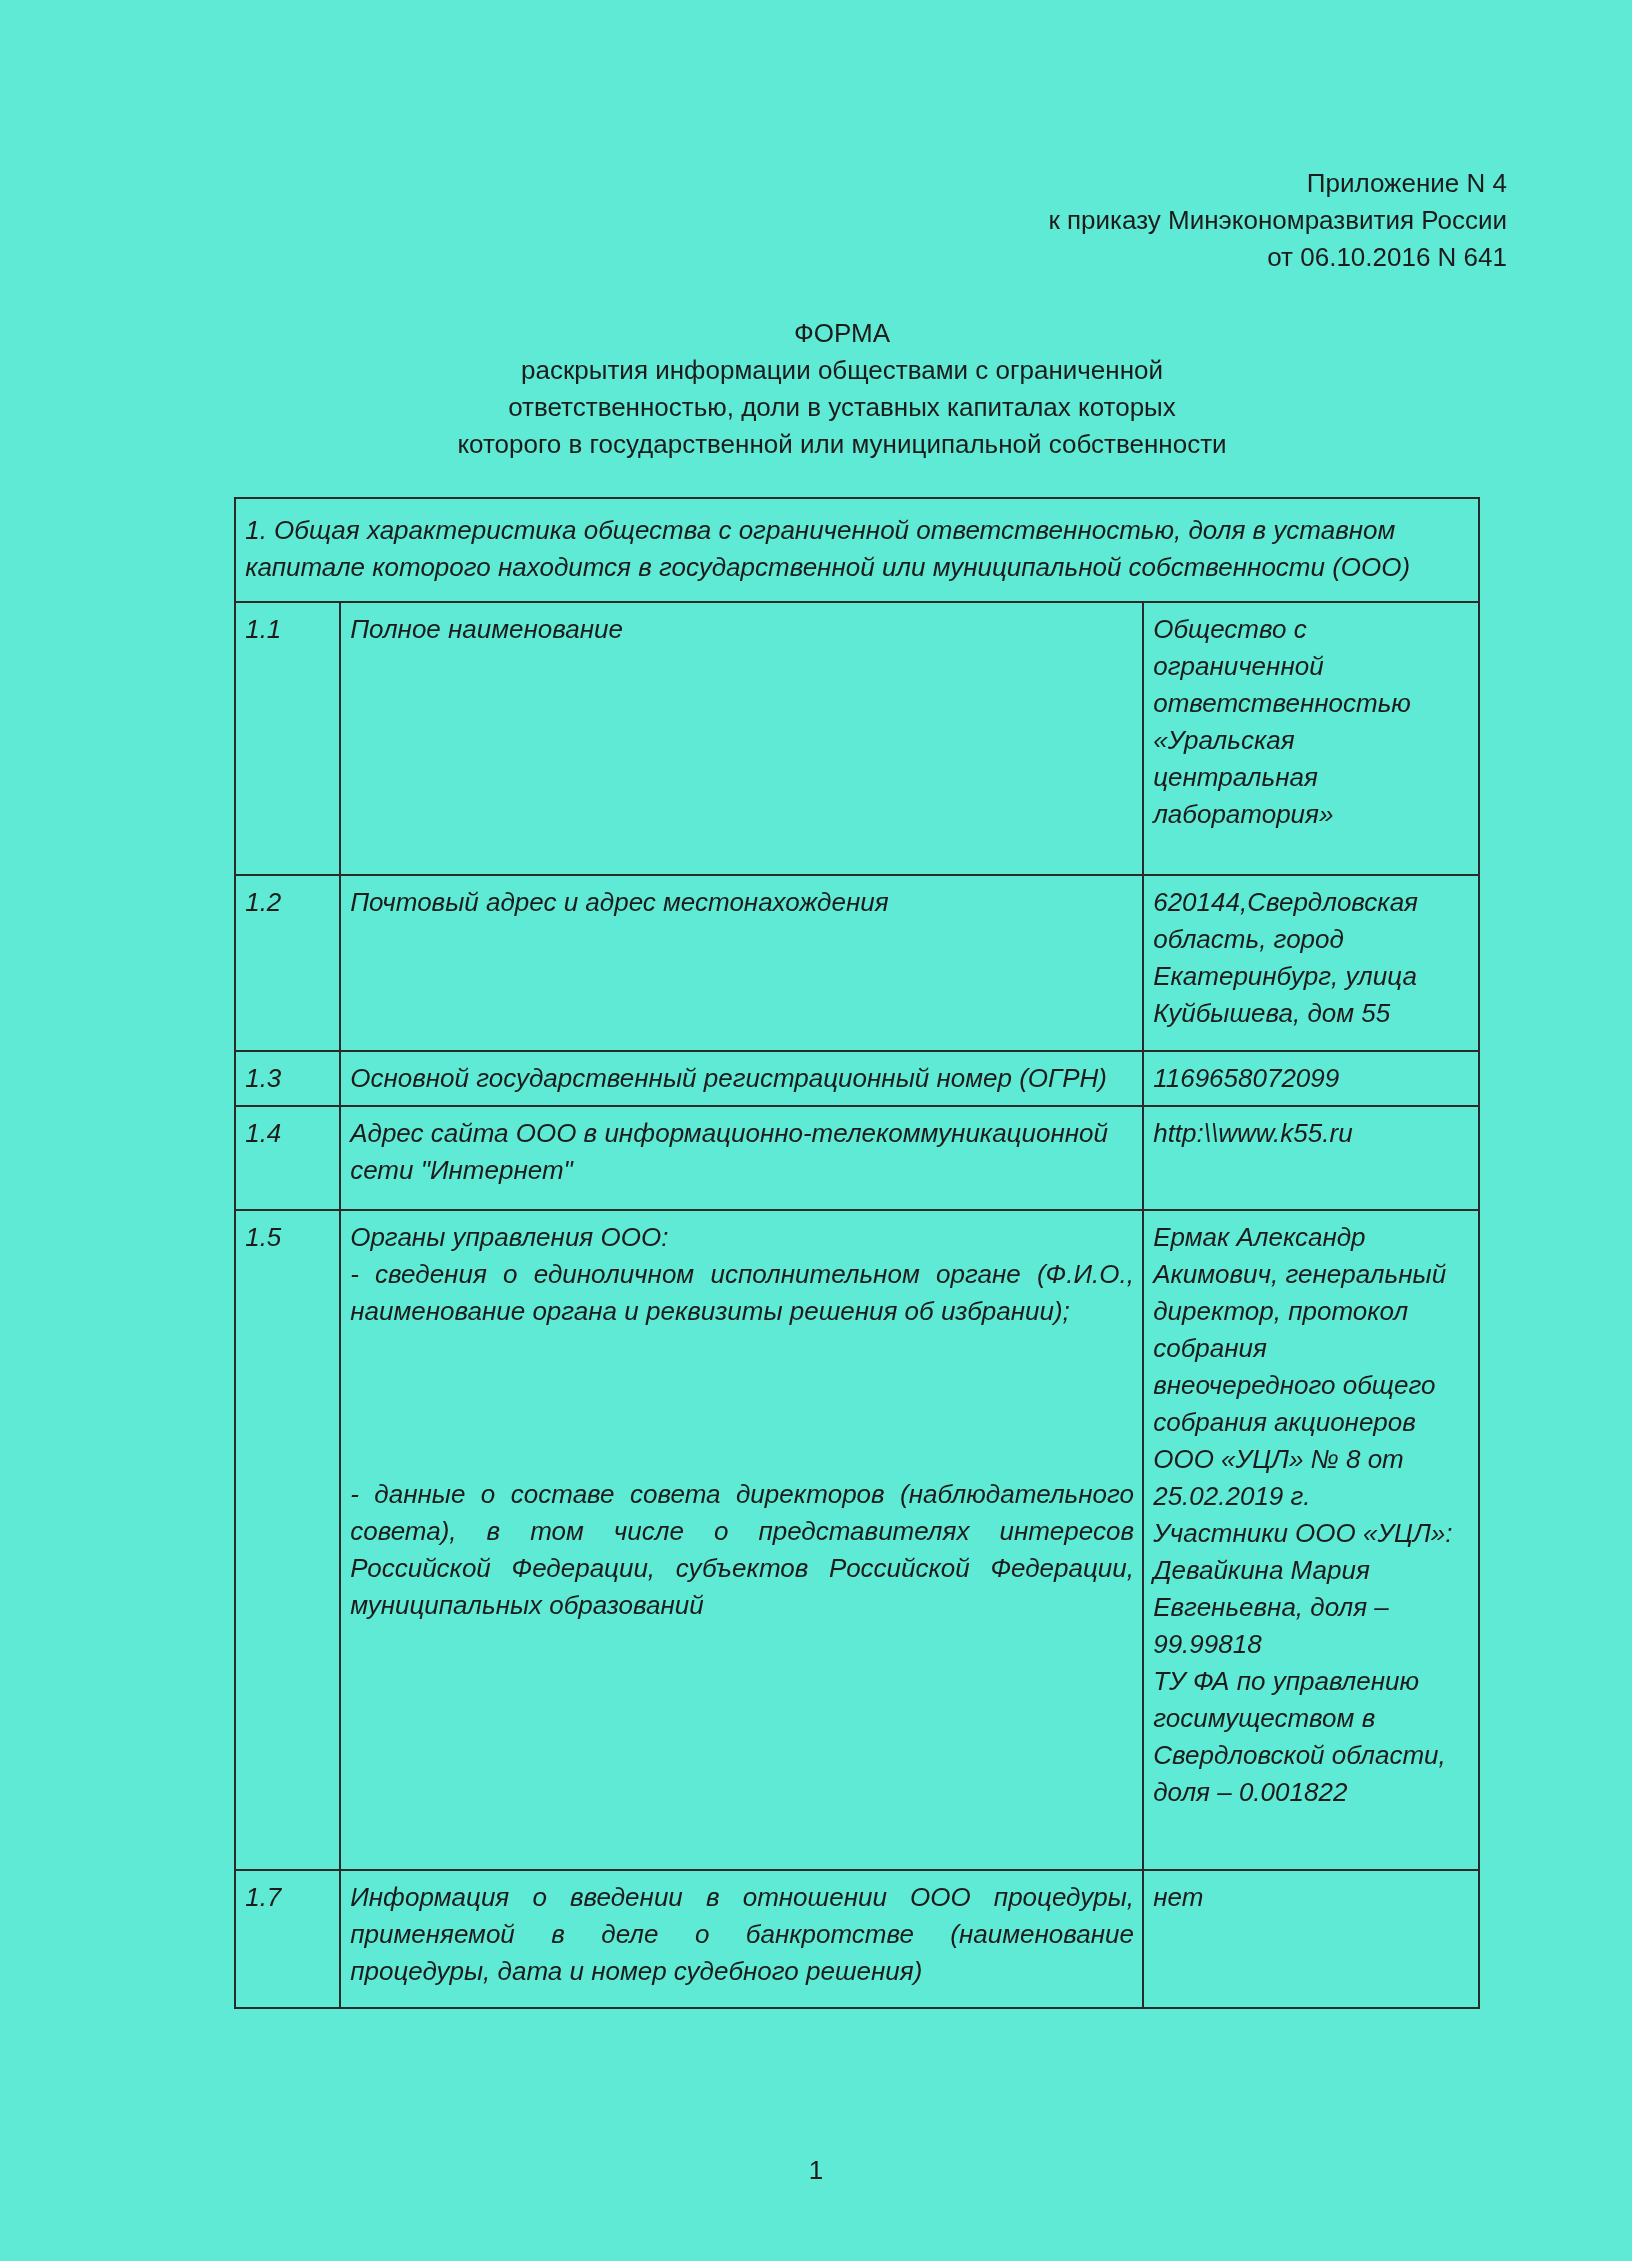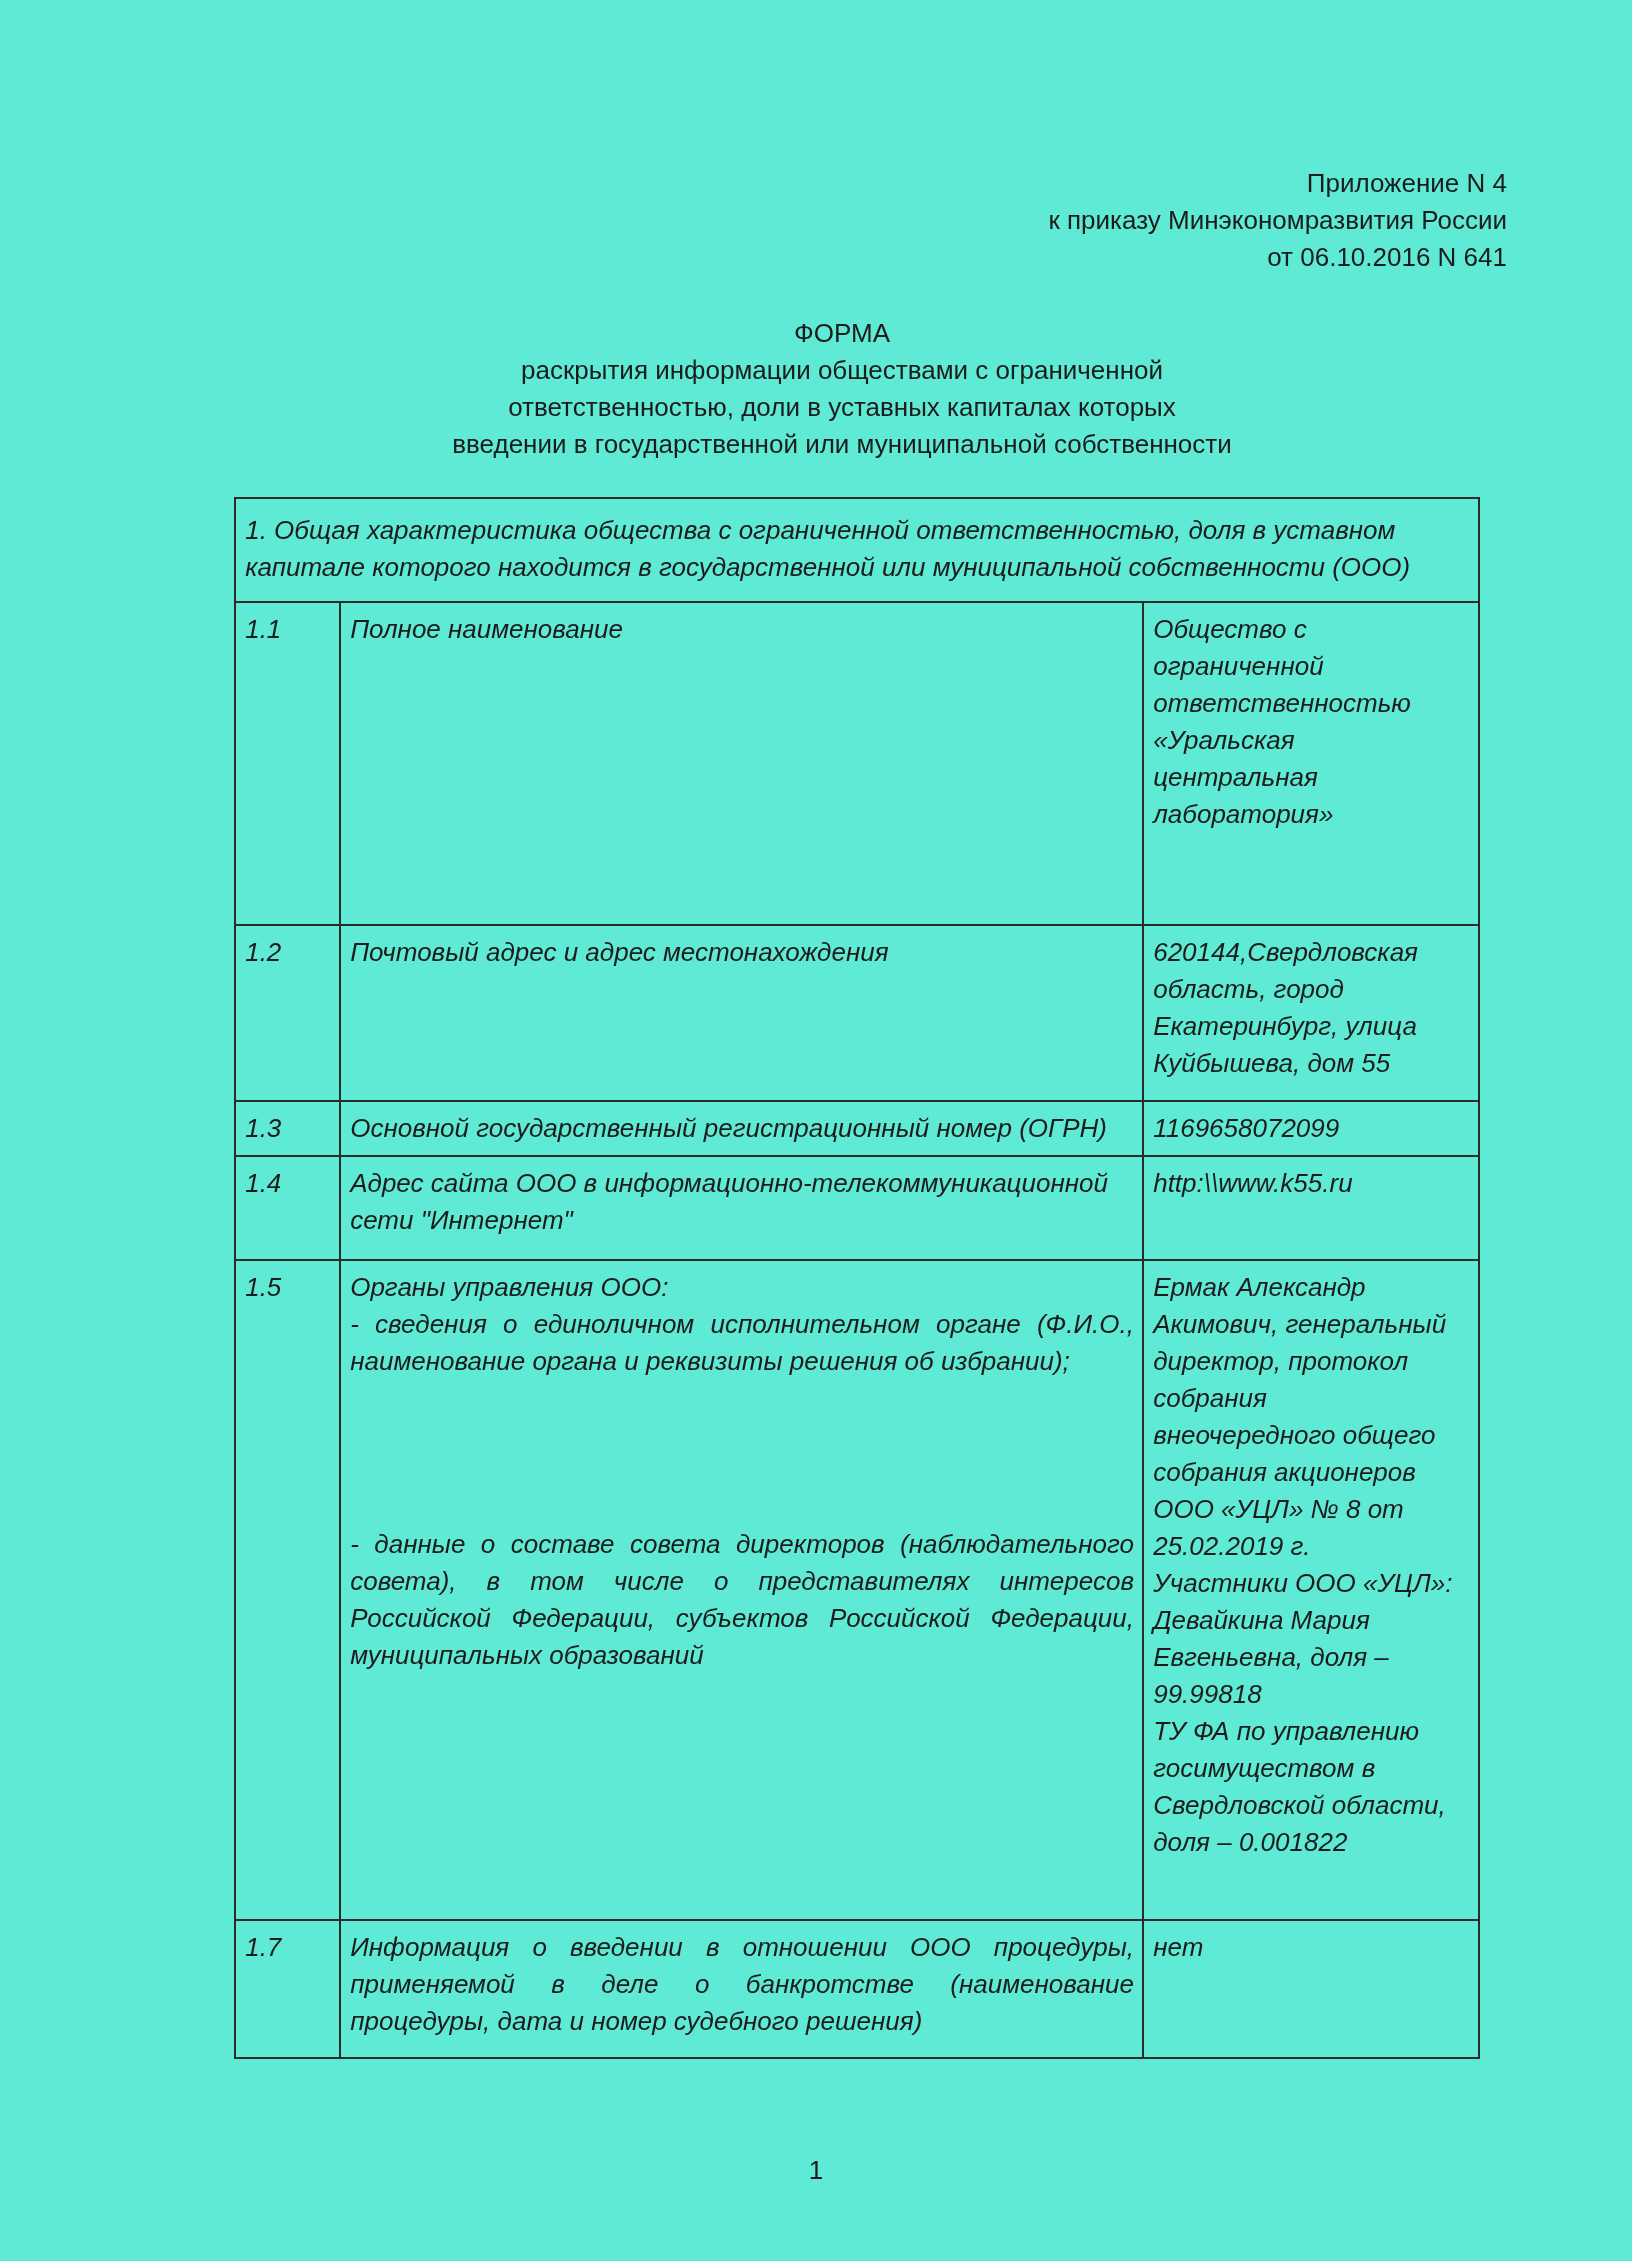--- a/index.html
+++ b/index.html
@@ -25,35 +25,35 @@
   <div class="annex">
     <div>Приложение N 4</div>
     <div>к приказу Минэкономразвития России</div>
     <div>от 06.10.2016 N 641</div>
   </div>
 
   <div class="form-title">
     <div>ФОРМА</div>
     <div>раскрытия информации обществами с ограниченной</div>
     <div>ответственностью, доли в уставных капиталах которых</div>
-    <div>введении в государственной или муниципальной собственности</div>
+    <div>которого в государственной или муниципальной собственности</div>
   </div>
 
   <table class="disclosure">
     <colgroup>
         <col class="c1">
         <col class="c2">
         <col class="c3">
       </colgroup>
     <tbody>
         <tr>
       <td class="sec" colspan="3">1. Общая характеристика общества с ограниченной ответственностью, доля в уставном капитале которого находится в государственной или муниципальной собственности (ООО)</td>
     </tr>
 
-    <tr style="height:323px">
+    <tr style="height:273px">
       <td>1.1</td>
       <td>Полное наименование</td>
       <td>
         <span class="val-line">Общество с</span>
         <span class="val-line">ограниченной</span>
         <span class="val-line">ответственностью</span>
         <span class="val-line">«Уральская</span>
         <span class="val-line">центральная</span>
         <span class="val-line">лаборатория»</span>
       </td>

